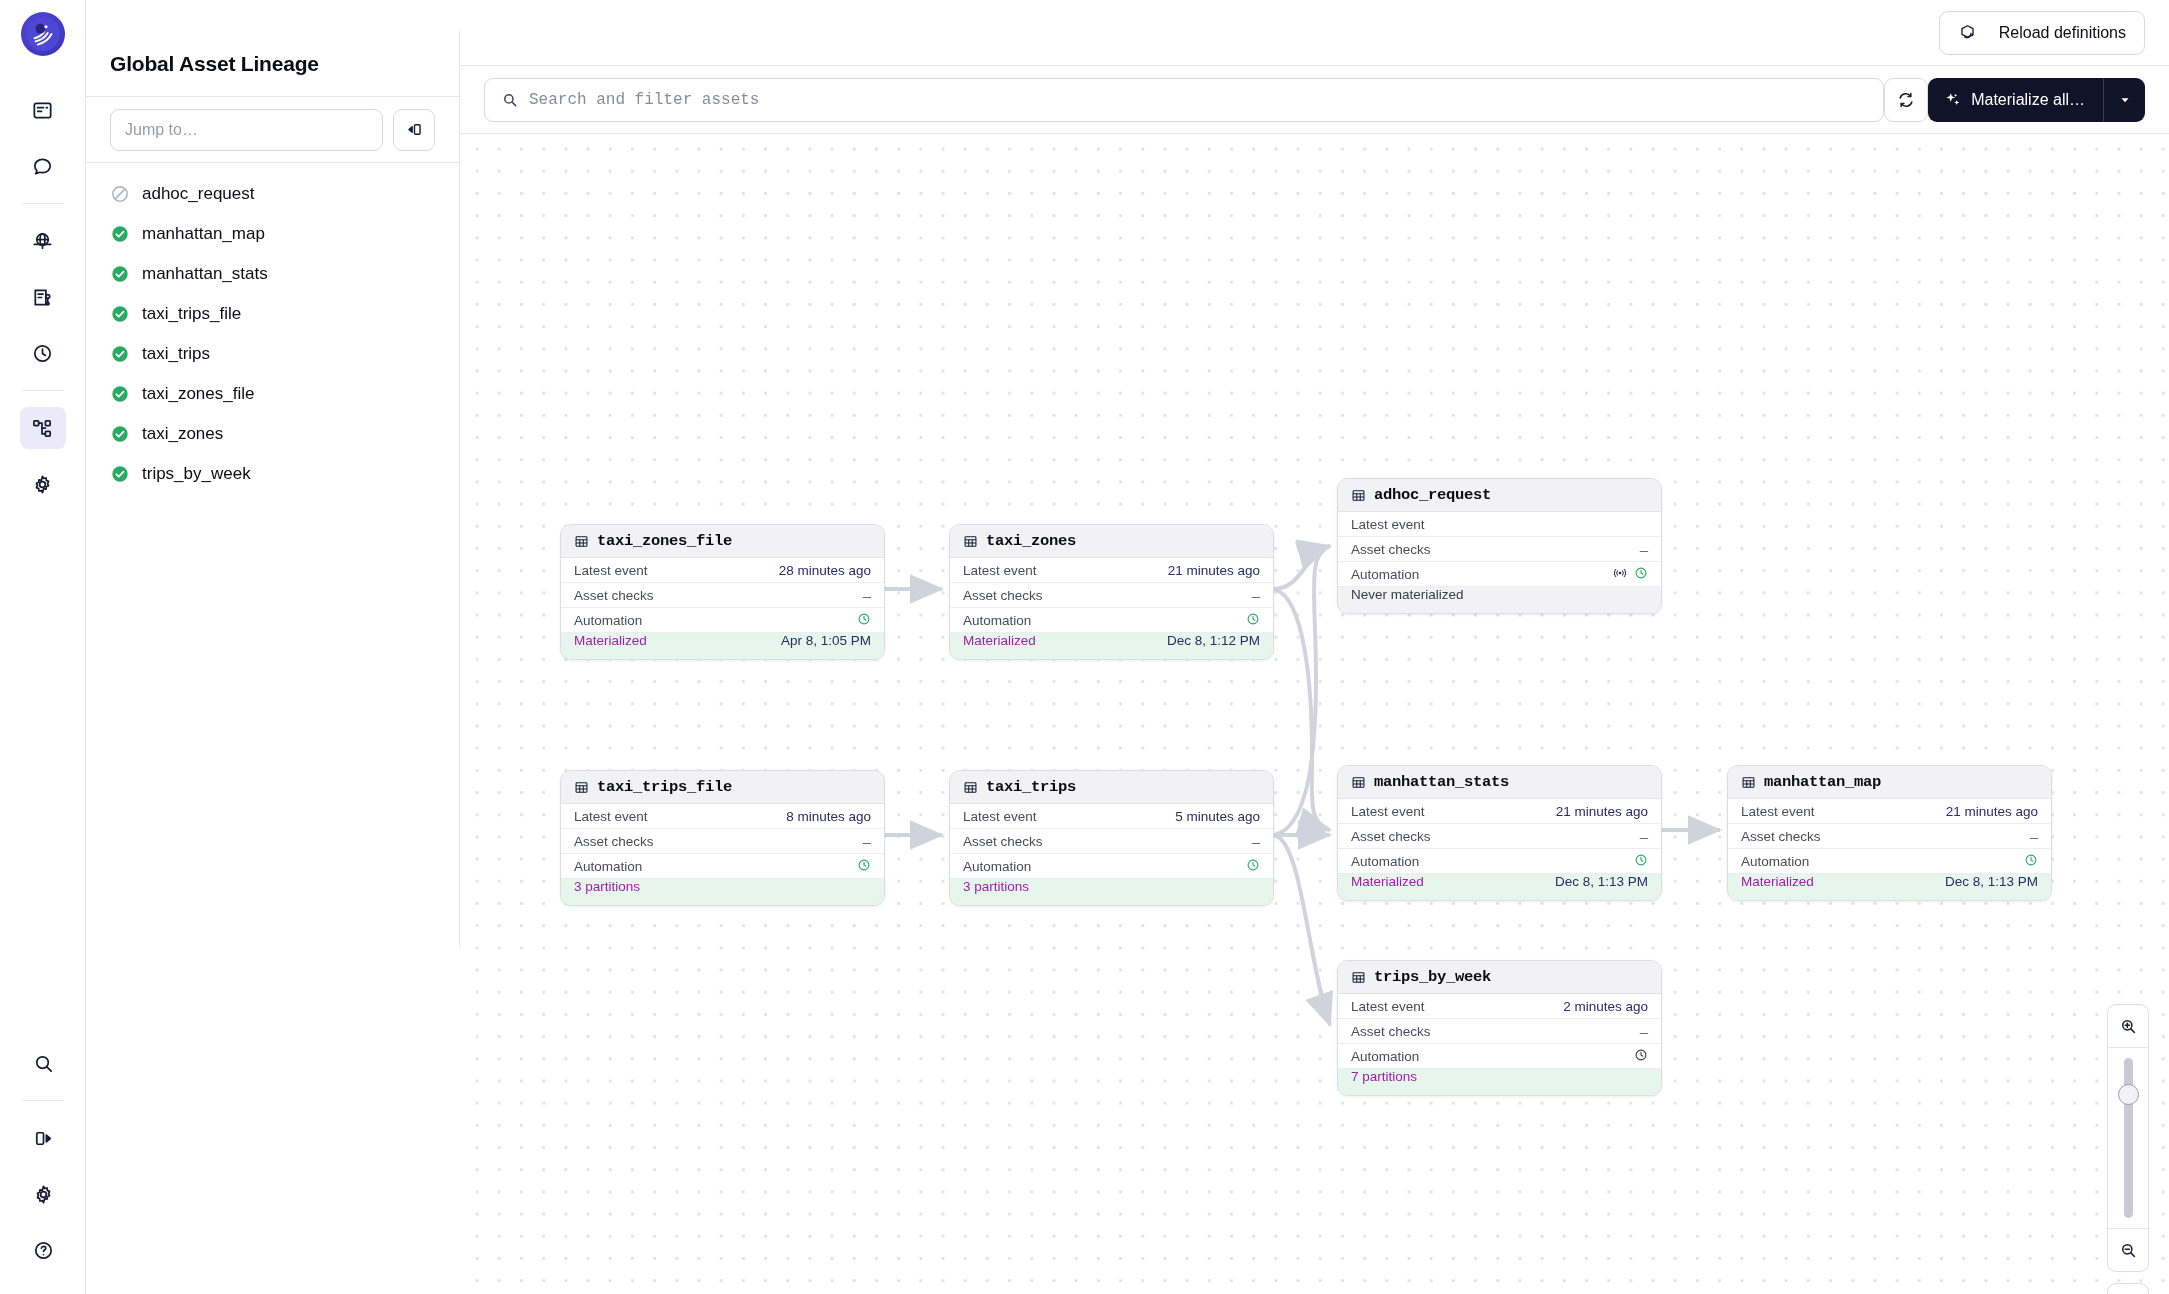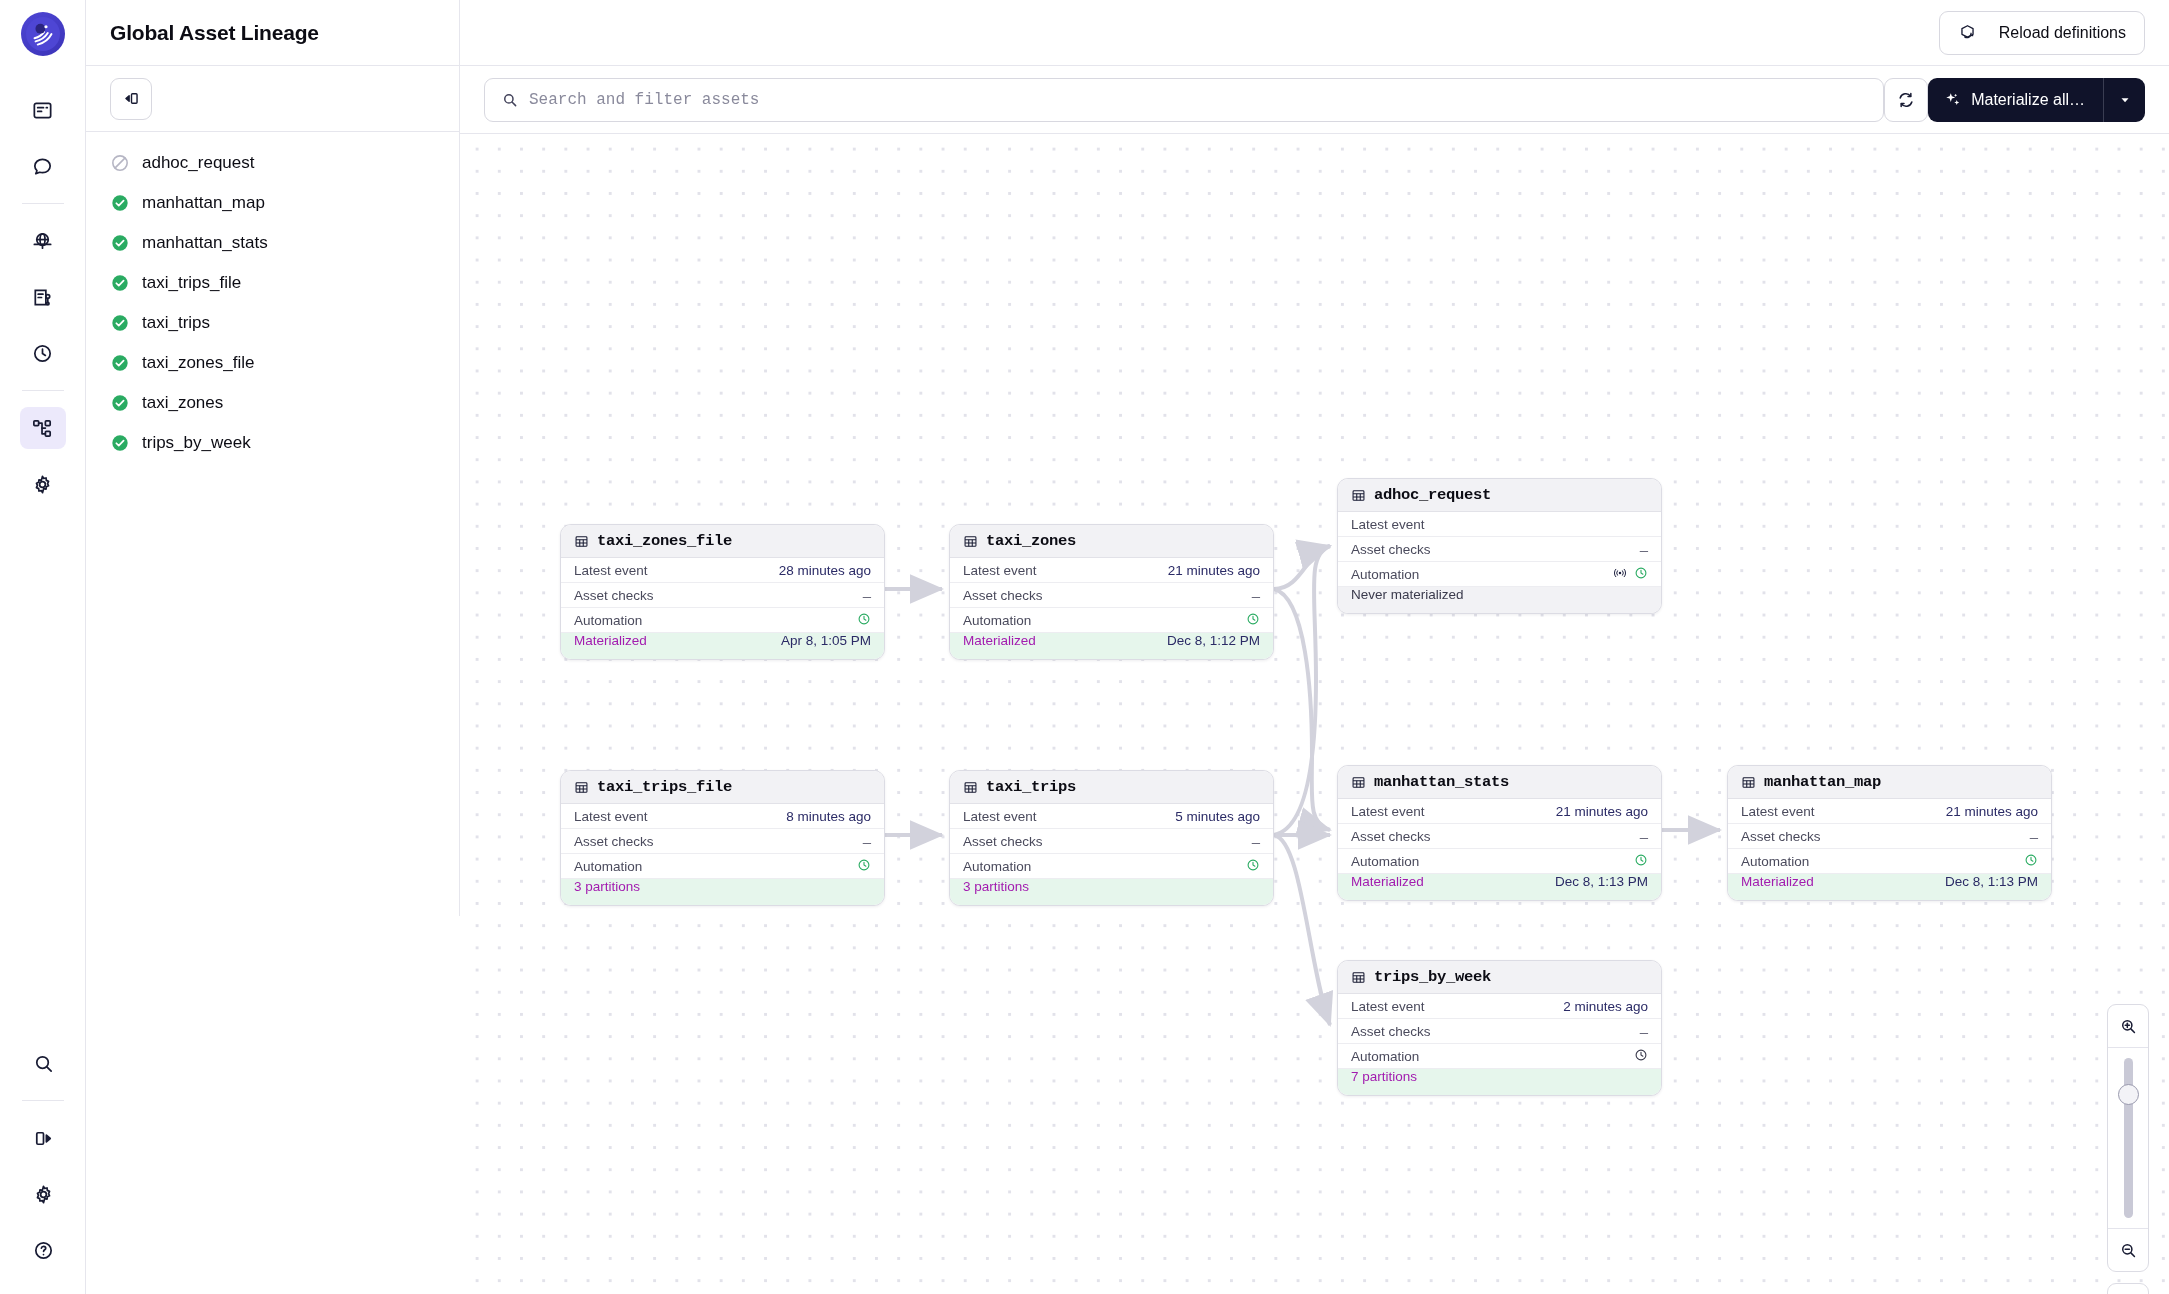--- a/index.html
+++ b/index.html
@@ -37,21 +37,21 @@
   .rail-btn.active { background: #ece9fb; }
   .rail-btn svg { width: 23px; height: 23px; }
   .rail-sep { width: 42px; height: 1px; background: #e6e6ed; margin: 9px 0; }
   .rail-bottom { position: absolute; bottom: 16px; left: 0; width: 86px;
     display: flex; flex-direction: column; align-items: center; }
 
   
   .leftpanel {
     width: 374px; flex: 0 0 374px; height: 916px;
     border-right: 1px solid #e6e6ed;
-    display: flex; flex-direction: column; background: #fff;
+    display: flex; flex-direction: column; background: #fff; margin-top: 31px;
   }
   .lp-head {
     height: 66px; border-bottom: 1px solid #e6e6ed;
     display: flex; align-items: center; padding: 0 24px;
   }
   .page-title { font-size: 21px; font-weight: 600; letter-spacing: -0.2px; color: #0c0c14; white-space: nowrap; }
   .lp-search-row {
     height: 66px; display: flex; align-items: center; gap: 10px;
     padding: 0 24px; border-bottom: 1px solid #e6e6ed;
   }
@@ -294,20 +294,21 @@
         </svg>
       </div>
     </div>
   </div>
 
   <div class="leftpanel">
     <div class="lp-head">
       <div class="page-title">Global Asset Lineage</div>
     </div>
     <div class="lp-search-row">
+      <input class="jump-input" value="" placeholder="Jump to…" style="">
       <div class="collapse-btn">
         <svg viewBox="0 0 24 24" fill="none" stroke="#181b33" stroke-width="1.8">
           <path d="M9 8.5l-4 3.5 4 3.5z" fill="#181b33" stroke-linejoin="round"></path>
           <rect x="12" y="6" width="7" height="12" rx="1.2"></rect>
         </svg>
       </div>
     </div>
     <div class="asset-list" id="asset-list">
         <div class="asset-item">
           <span class="status-dot">

